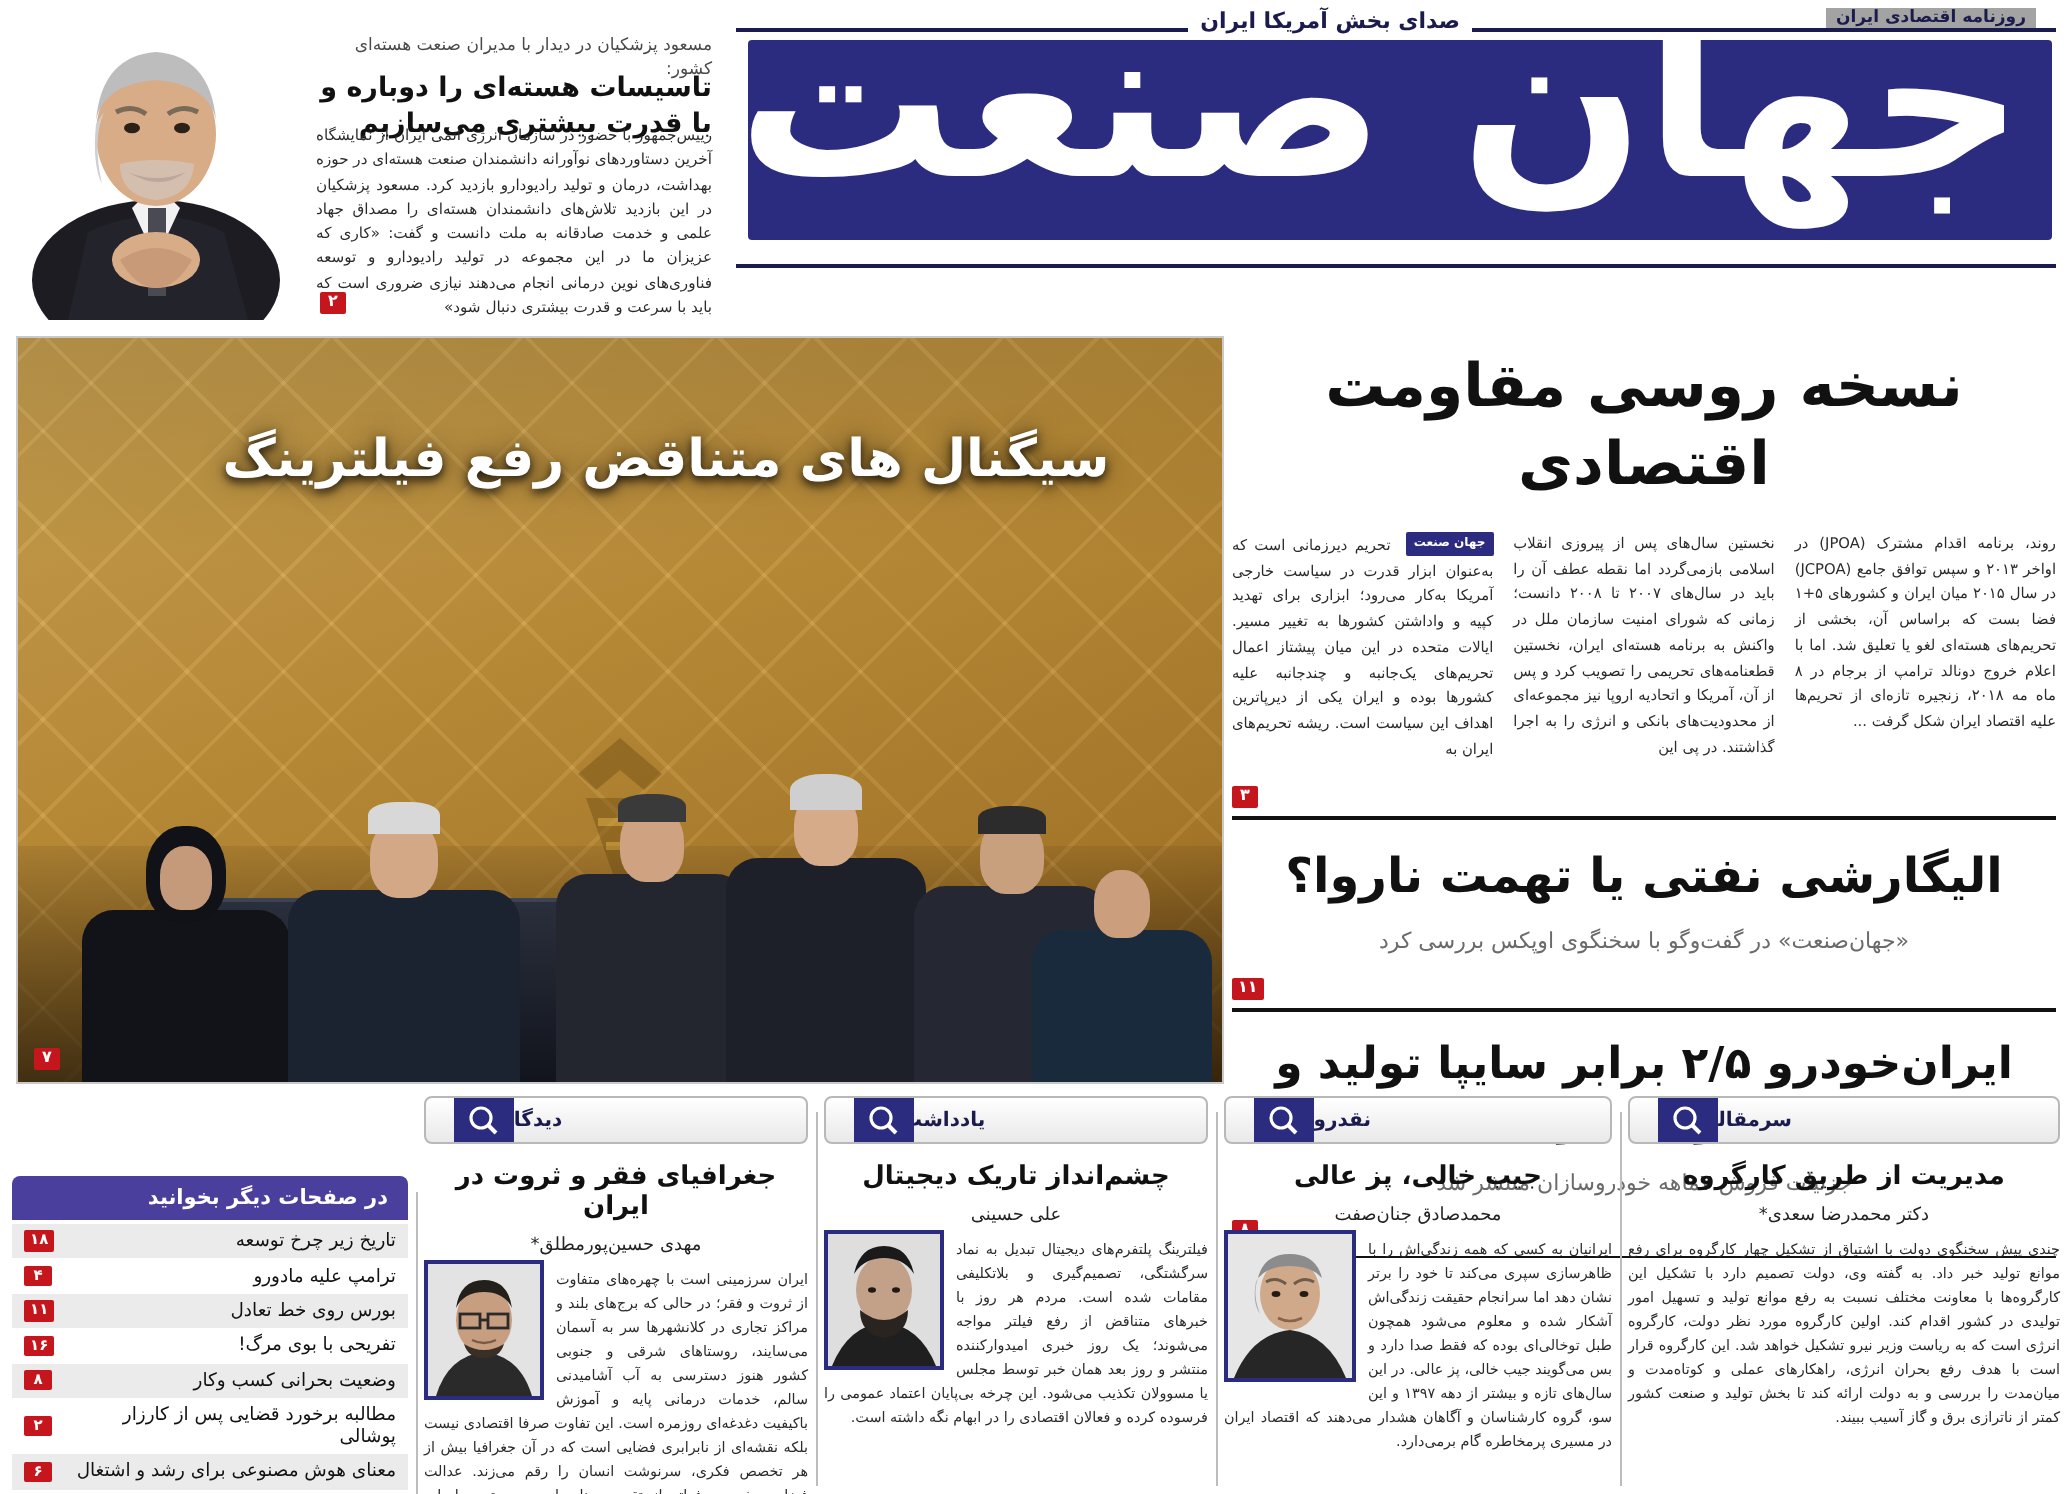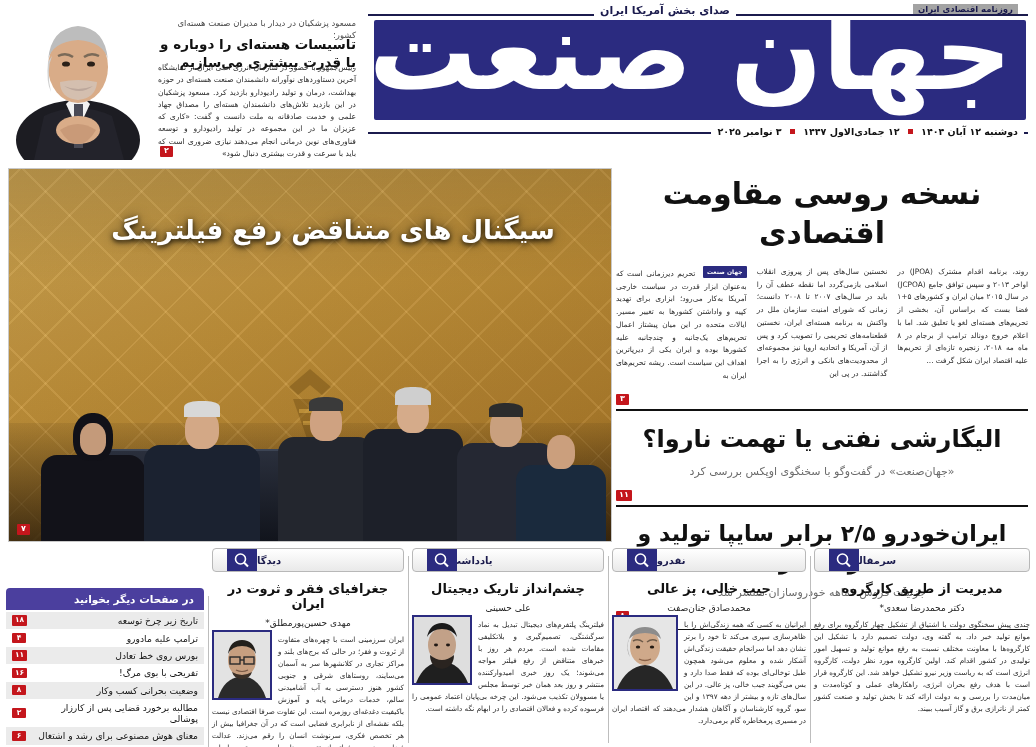--- a/index.html
+++ b/index.html
@@ -205,27 +205,20 @@
 
   <div class="masthead">
     <div class="mh-right">
       <div class="mh-toprule"></div>
       <div class="mh-slogan">صدای بخش آمریکا ایران</div>
       <div class="mh-kicker">روزنامه اقتصادی ایران</div>
       <div class="logo-block">
         <div class="logo-word">جهان صنعت</div>
       </div>
       <div class="mh-botrule"></div>
-      <div class="dateline rt">
-        <span>دوشنبه ۱۲ آبان ۱۴۰۴</span>
-        <span class="sq"></span>
-        <span>۱۲ جمادی‌الاول ۱۴۴۷</span>
-        <span class="sq"></span>
-        <span>۳ نوامبر ۲۰۲۵</span>
-      </div>
     </div>
 
     <div class="tl">
       <div class="tl-photo">
         <svg width="148" height="148" viewBox="0 0 148 148">
           <rect x="0" y="0" width="148" height="148" fill="#ffffff"></rect>
           <ellipse cx="74" cy="128" rx="62" ry="40" fill="#1c1c22"></ellipse>
           <path d="M30 148 L40 104 Q74 88 108 104 L120 148 Z" fill="#23232b"></path>
           <path d="M62 92 L74 118 L86 92 L80 86 L68 86 Z" fill="#f2f2f2"></path>
           <rect x="70" y="92" width="9" height="44" fill="#4a4a55"></rect>

